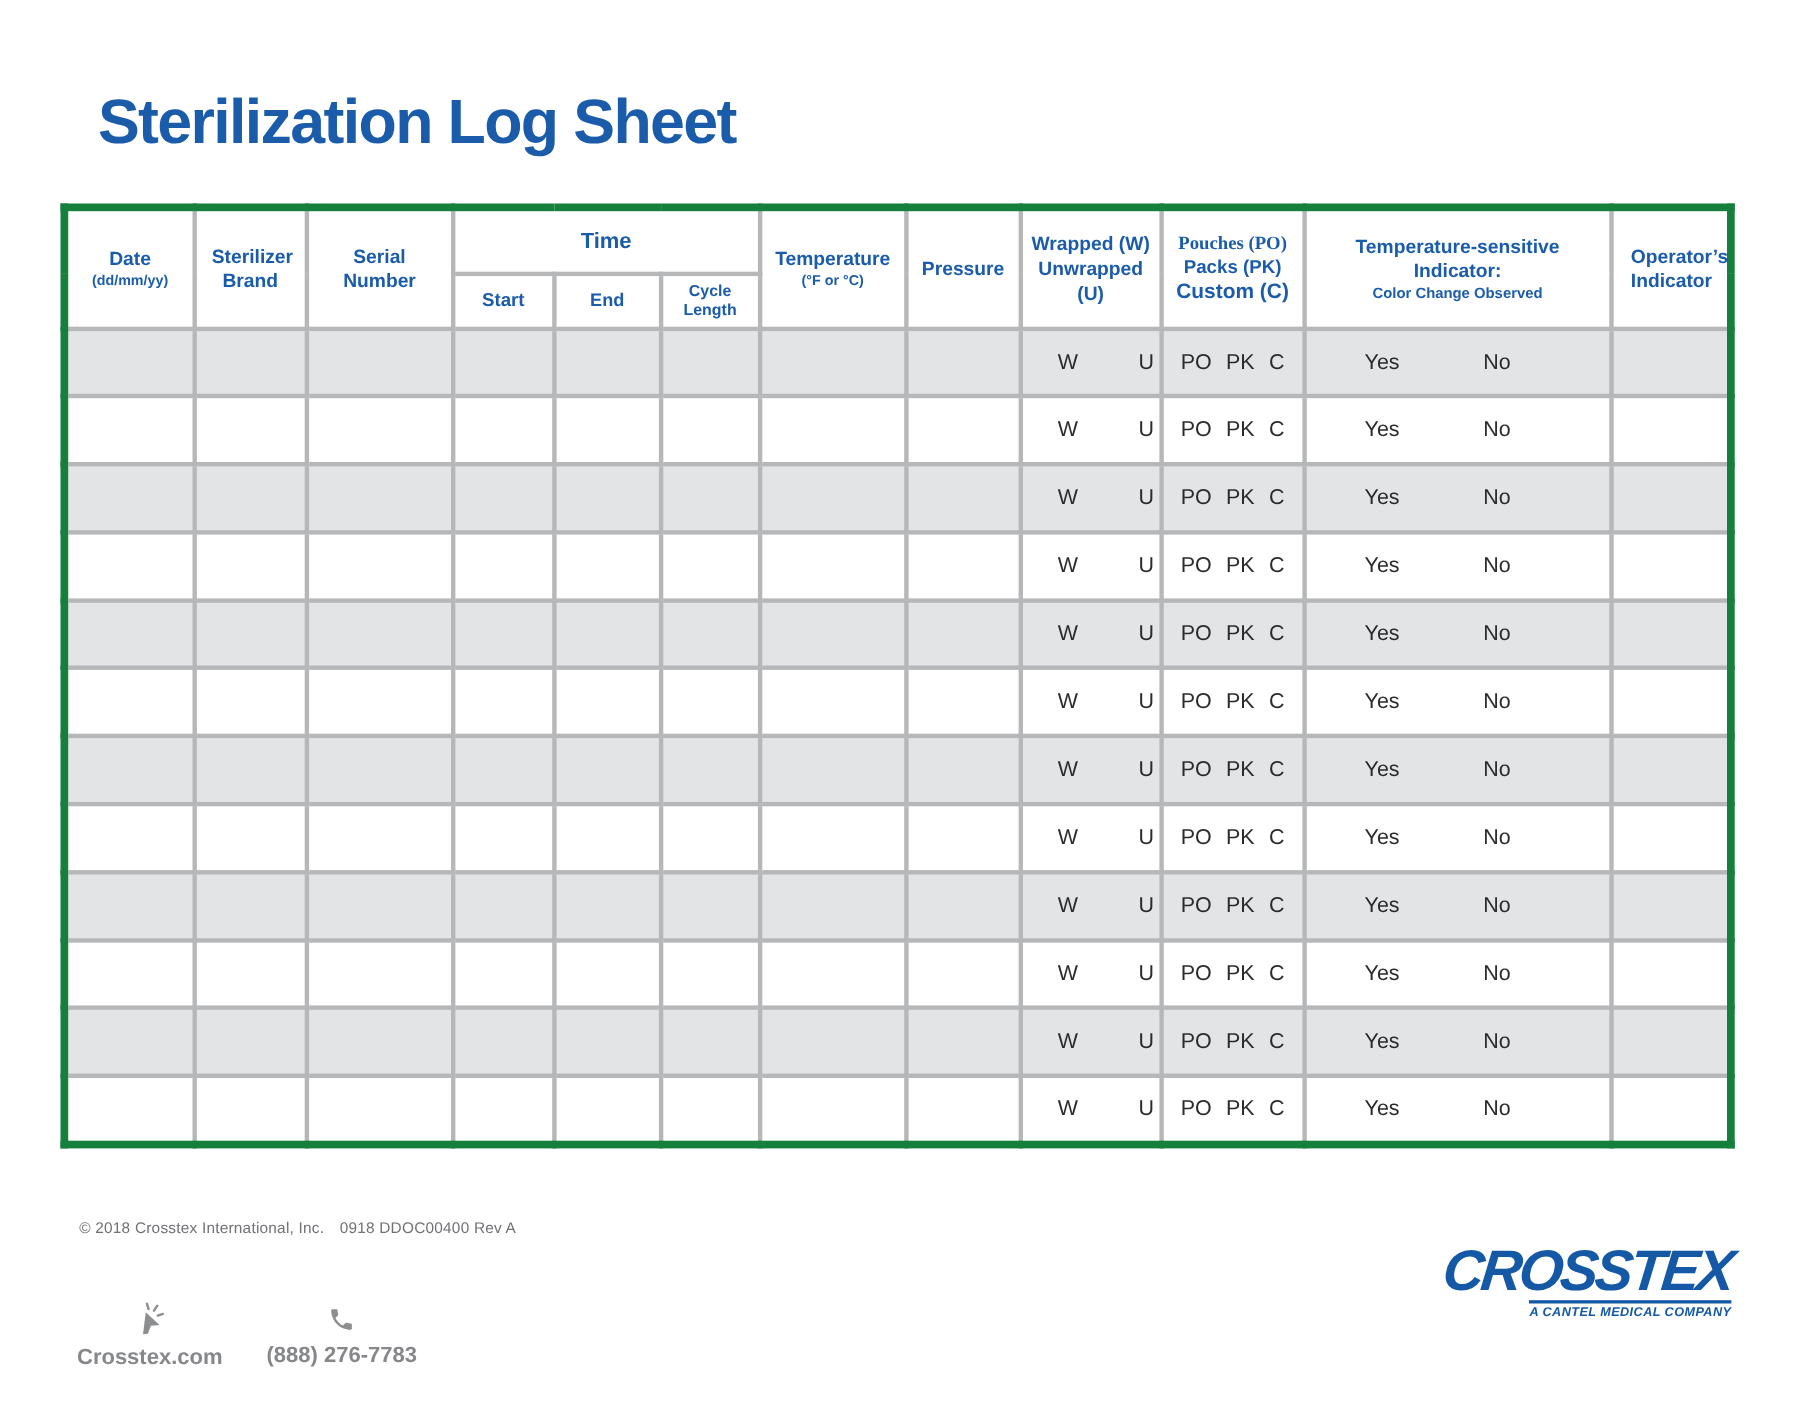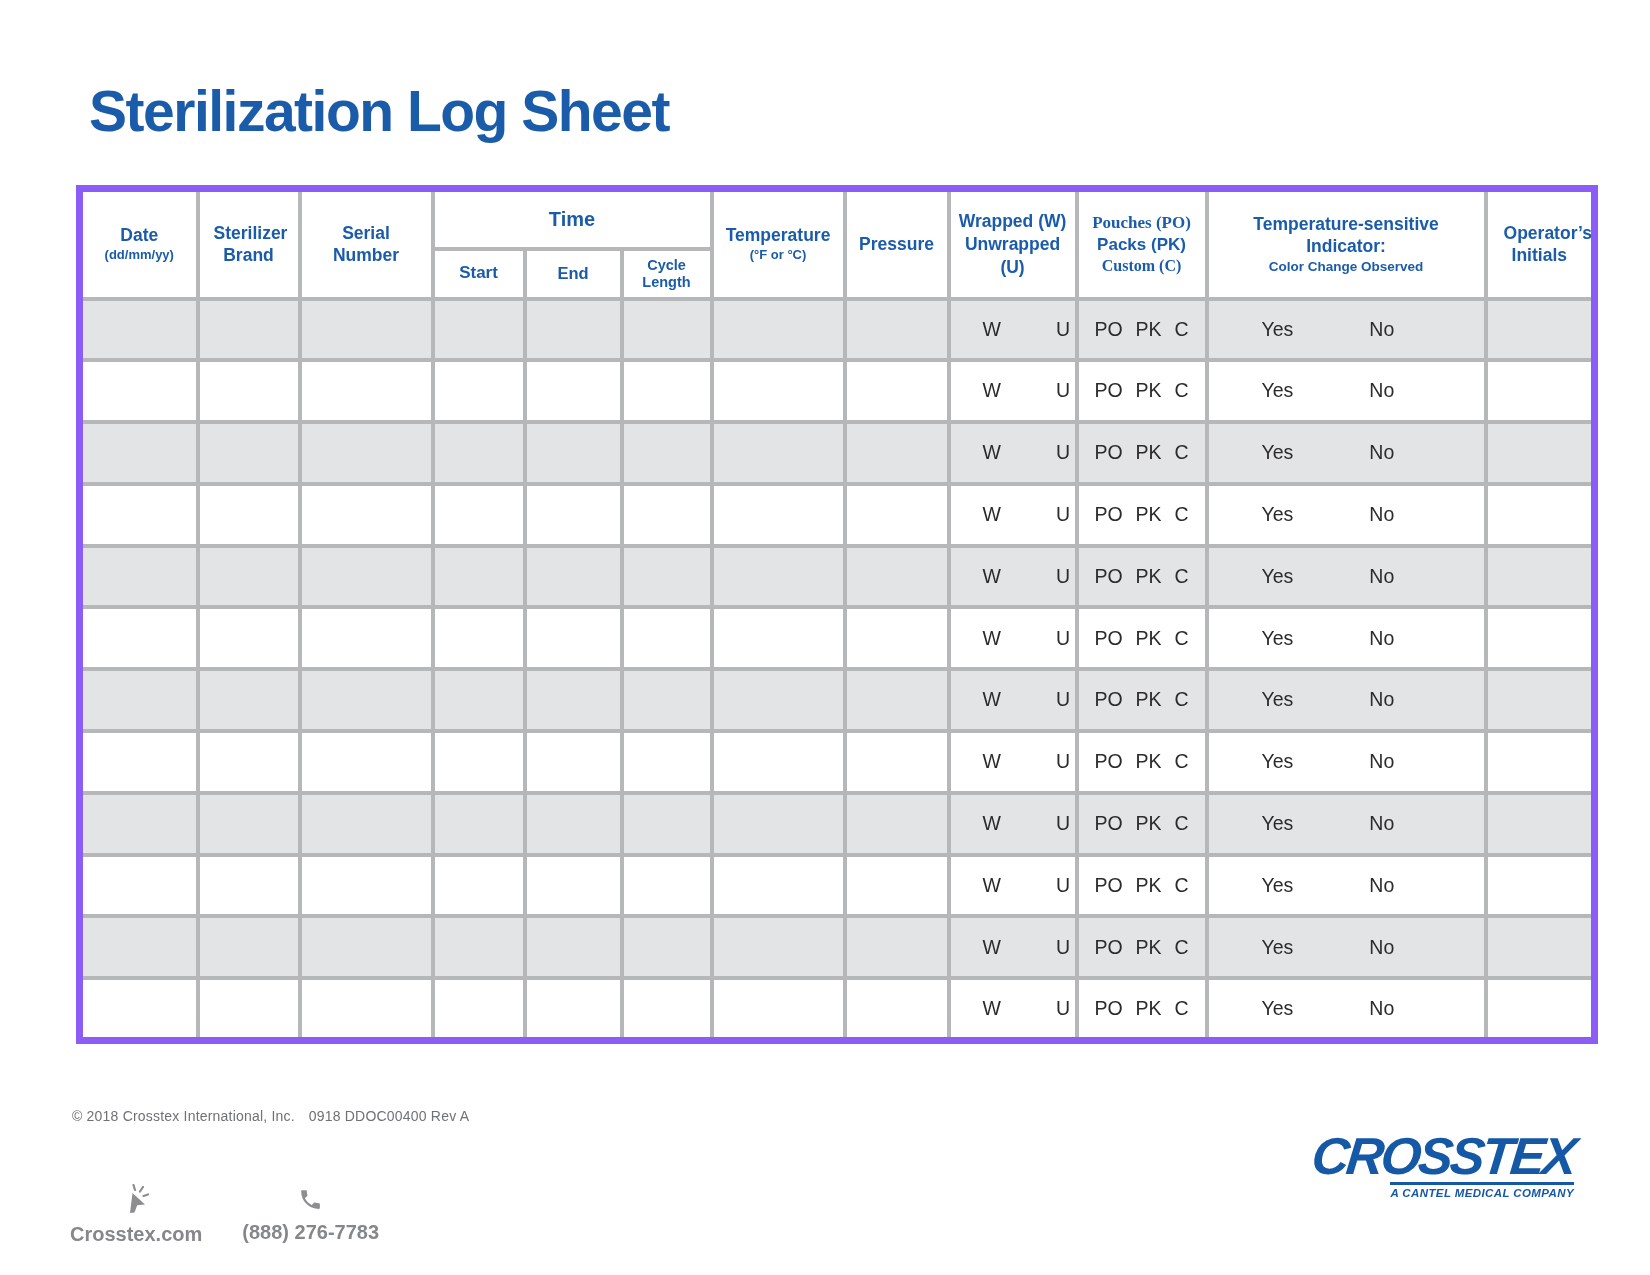--- a/index.html
+++ b/index.html
@@ -14,24 +14,24 @@
 
   
   .page-title {
     position:absolute; left:73px; top:62px; margin:16px;
     font-size:57px; font-weight:bold; letter-spacing:-1.5px;
     color:#1b5caa;
   }
 
   
   table.log {
-    position:absolute; left:76px; top:185px;
+    position:absolute; left:55px; top:185px;
     width:1515px;
     border-collapse:collapse; table-layout:fixed;
-    border:7px solid #8b5cf6;
+    border:7px solid #15803d;
   }
   table.log th, table.log td {
     border:4px solid #b5b7b9;
     padding:0; margin:0;
   }
   thead th {
     background:#ffffff;
     color:#1b5caa;
     text-align:center; vertical-align:middle;
     font-weight:bold;
@@ -133,29 +133,29 @@
       <th rowspan="2">
         <div class="th-main">Pressure</div>
       </th>
       <th rowspan="2">
         <div class="th-main">Wrapped (W)</div>
         <div class="th-main">Unwrapped (U)</div>
       </th>
       <th rowspan="2">
         <div class="th-main" style="font-size:17px;font-family:Liberation Serif, serif;">Pouches (PO)</div>
         <div class="th-main" style="font-size:17px;">Packs (PK)</div>
-        <div class="th-main" style="font-size:16px;font-family:Liberation Serif, serif;">Custom (C)</div>
+        <div class="th-main" style="font-size:19px;">Custom (C)</div>
       </th>
       <th rowspan="2">
         <div class="th-main">Temperature-sensitive</div>
         <div class="th-main">Indicator:</div>
         <div class="th-sub" style="font-size:13.5px;">Color Change Observed</div>
       </th>
       <th rowspan="2">
-        <div class="th-main" style="padding:0 16px;">Operator’s Initials</div>
+        <div class="th-main" style="padding:0 16px;">Operator’s Indicator</div>
       </th>
     </tr>
     <tr class="h2">
       <th>
         <div class="th-main" style="font-size:17px;">Start</div>
       </th>
       <th>
         <div class="th-main" style="font-size:16.5px;">End</div>
       </th>
       <th>

